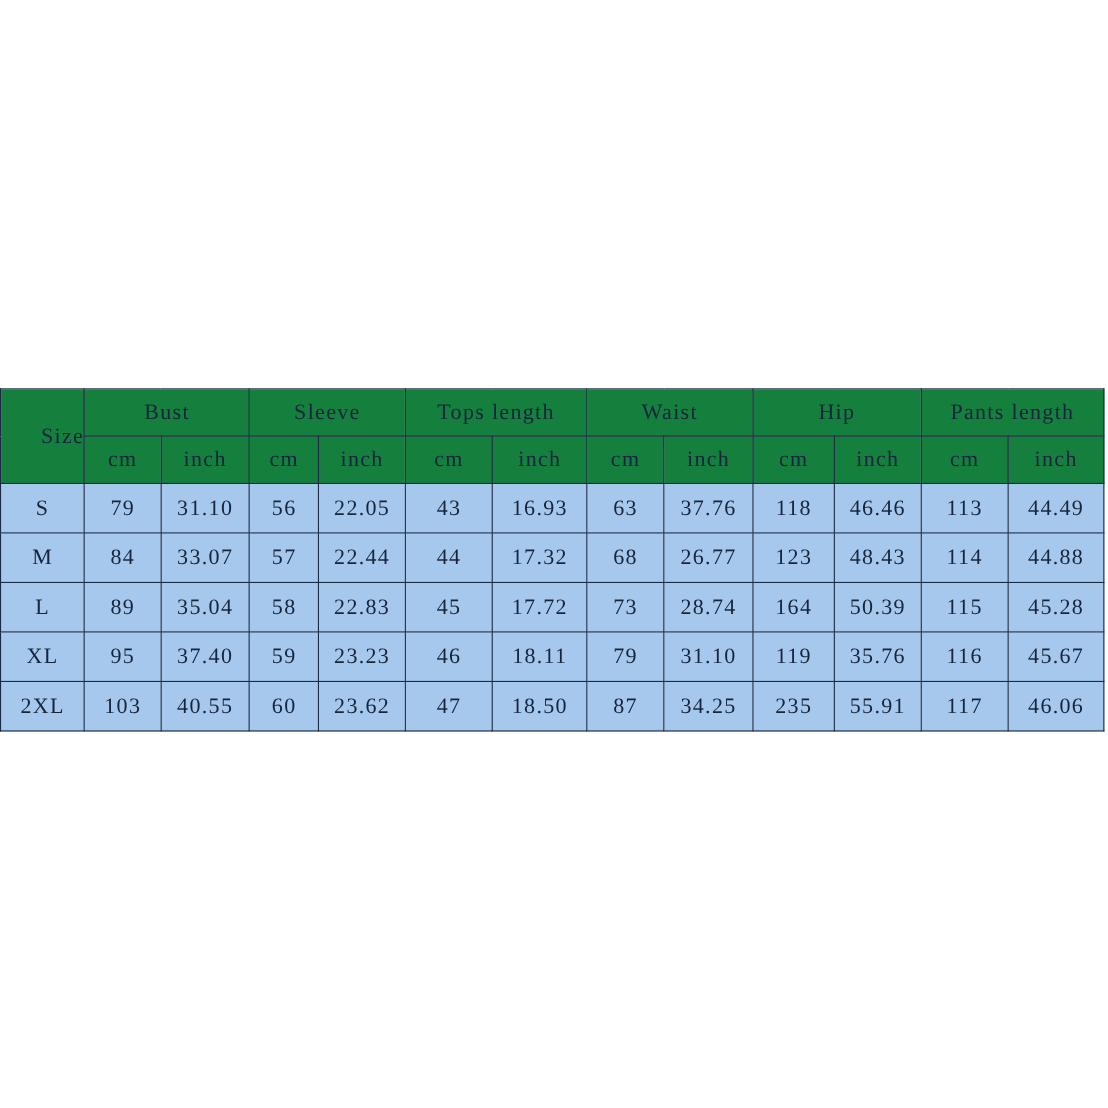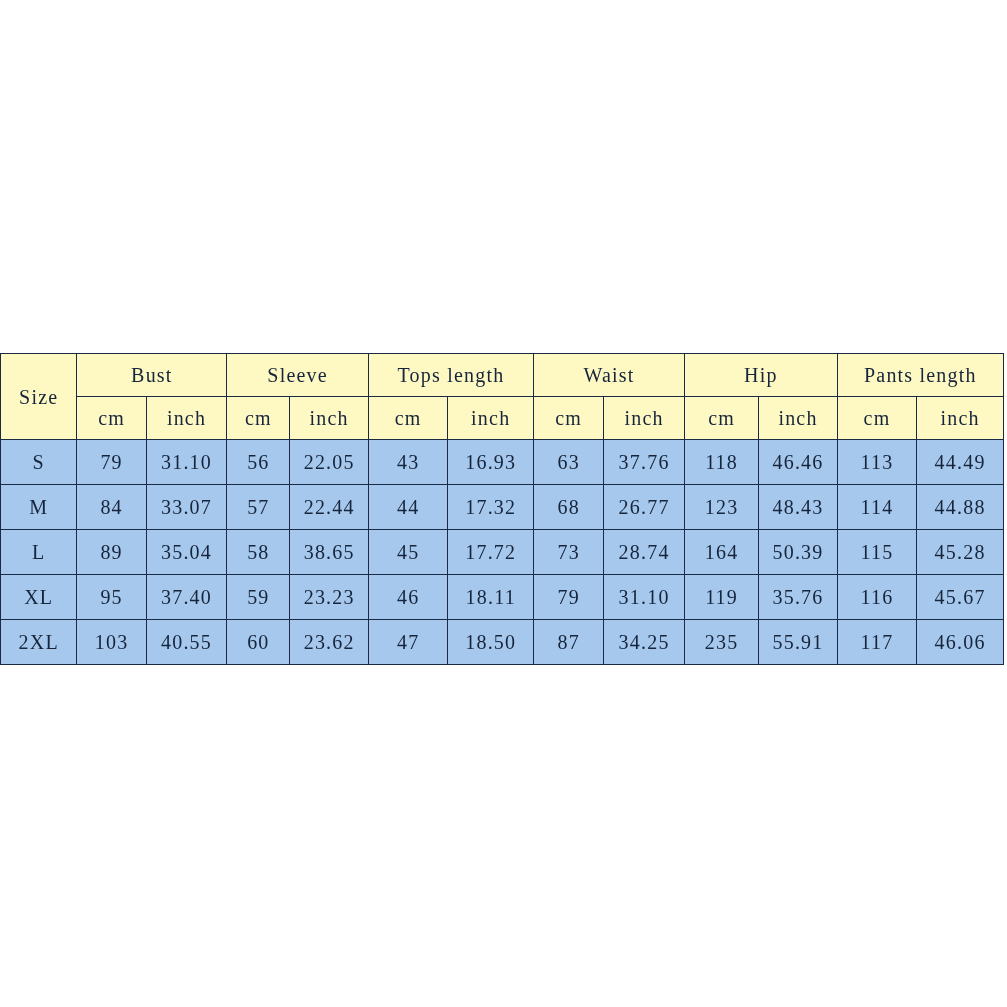--- a/index.html
+++ b/index.html
@@ -34,26 +34,27 @@
     border: 1px solid #1b2a44;
     text-align: center;
     vertical-align: middle;
     color: #16243c;
     font-size: 20px;
     letter-spacing: 1.2px;
     padding: 0;
     white-space: nowrap;
   }
   table.size-chart tr.header-row td {
-    background: #fef9c3;
+    background: #15803d;
     height: 42px;
   }
   table.size-chart td.size-head {
     background: #3a81c4;
     height: 84px;
+    text-align: right;
   }
   table.size-chart tr.data-row td {
     background: #a6c8ec;
     height: 44px;
   }
   .grp-label, .unit-label, .size-label, .cell-value {
     display: block;
     line-height: 1;
   }
 </style>
@@ -235,21 +236,21 @@
           <td>
               <span class="cell-value">89</span>
             </td>
           <td>
               <span class="cell-value">35.04</span>
             </td>
           <td>
               <span class="cell-value">58</span>
             </td>
           <td>
-              <span class="cell-value">38.65</span>
+              <span class="cell-value">22.83</span>
             </td>
           <td>
               <span class="cell-value">45</span>
             </td>
           <td>
               <span class="cell-value">17.72</span>
             </td>
           <td>
               <span class="cell-value">73</span>
             </td>

